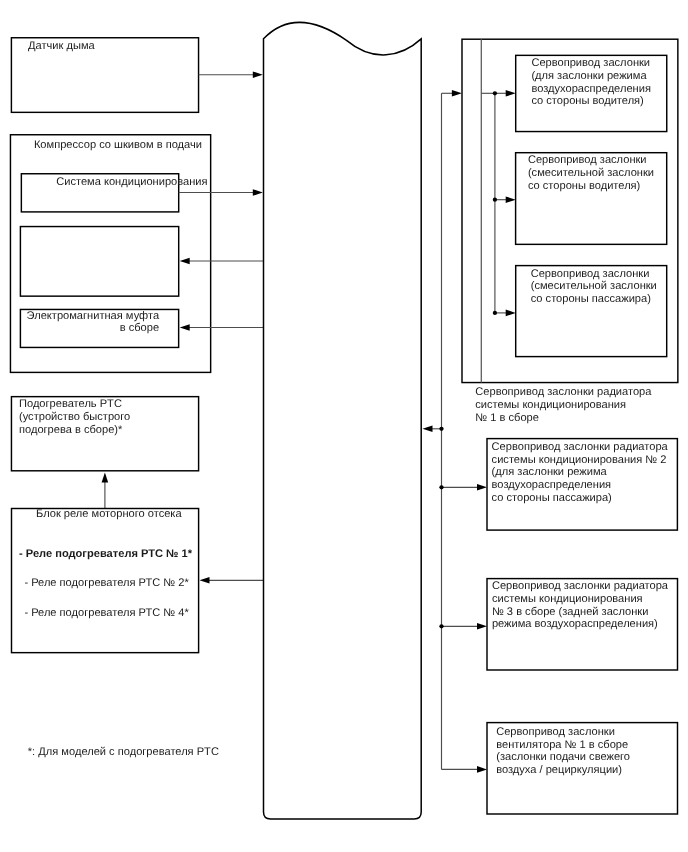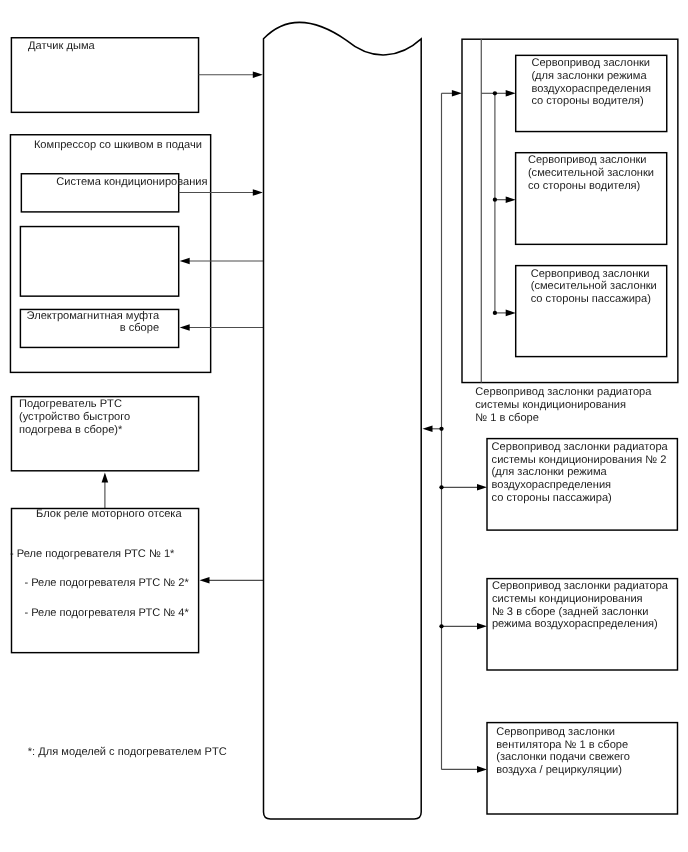--- a/index.html
+++ b/index.html
@@ -93,21 +93,21 @@
   </svg>
   <div class="lbl" style="left:28.0px;top:40.2px;">Датчик дыма</div>
   <div class="lbl" style="left:33.9px;top:139.2px;">Компрессор со шкивом в подачи</div>
   <div class="lbl" style="left:22.2px;top:176.0px;padding-left:34px;">Система кондиционирования</div>
   <div class="lbl ml" style="left:26.6px;top:309.6px;text-align:right;">Электромагнитная муфта
 в сборе</div>
   <div class="lbl ml" style="left:19px;top:398.3px;">Подогреватель PTC
 (устройство быстрого
 подогрева в сборе)*</div>
   <div class="lbl" style="left:26.0px;top:508px;margin-left:10px;">Блок реле моторного отсека</div>
-  <div class="lbl" style="left:10px;top:547.6px;">- Реле подогревателя РТС № 1*</div>
+  <div class="lbl" style="left:19px;top:547.6px;font-weight:bold;">- Реле подогревателя РТС № 1*</div>
   <div class="lbl" style="left:24.4px;top:577.4px;">- Реле подогревателя РТС № 2*</div>
   <div class="lbl" style="left:24.4px;top:607.2px;">- Реле подогревателя РТС № 4*</div>
   <div class="lbl ml" style="left:475.3px;top:386.3px;">Сервопривод заслонки радиатора
 системы кондиционирования
 № 1 в сборе</div>
   <div class="lbl ml" style="left:531.4px;top:57.2px;">Сервопривод заслонки
 (для заслонки режима
 воздухораспределения
 со стороны водителя)</div>
   <div class="lbl ml" style="left:527.9px;top:154.2px;">Сервопривод заслонки
@@ -122,14 +122,14 @@
 воздухораспределения
 со стороны пассажира)</div>
   <div class="lbl ml" style="left:491.9px;top:580.1px;">Сервопривод заслонки радиатора
 системы кондиционирования
 № 3 в сборе (задней заслонки
 режима воздухораспределения)</div>
   <div class="lbl ml" style="left:496.2px;top:725.8px;">Сервопривод заслонки
 вентилятора № 1 в сборе
 (заслонки подачи свежего
 воздуха / рециркуляции)</div>
-  <div class="lbl" style="left:27.8px;top:745.9px;">*: Для моделей с подогревателем PTC</div>
+  <div class="lbl" style="left:27.8px;top:745.9px;">*: Для моделей с подогревателя PTC</div>
 </div>
 
 </body></html>

